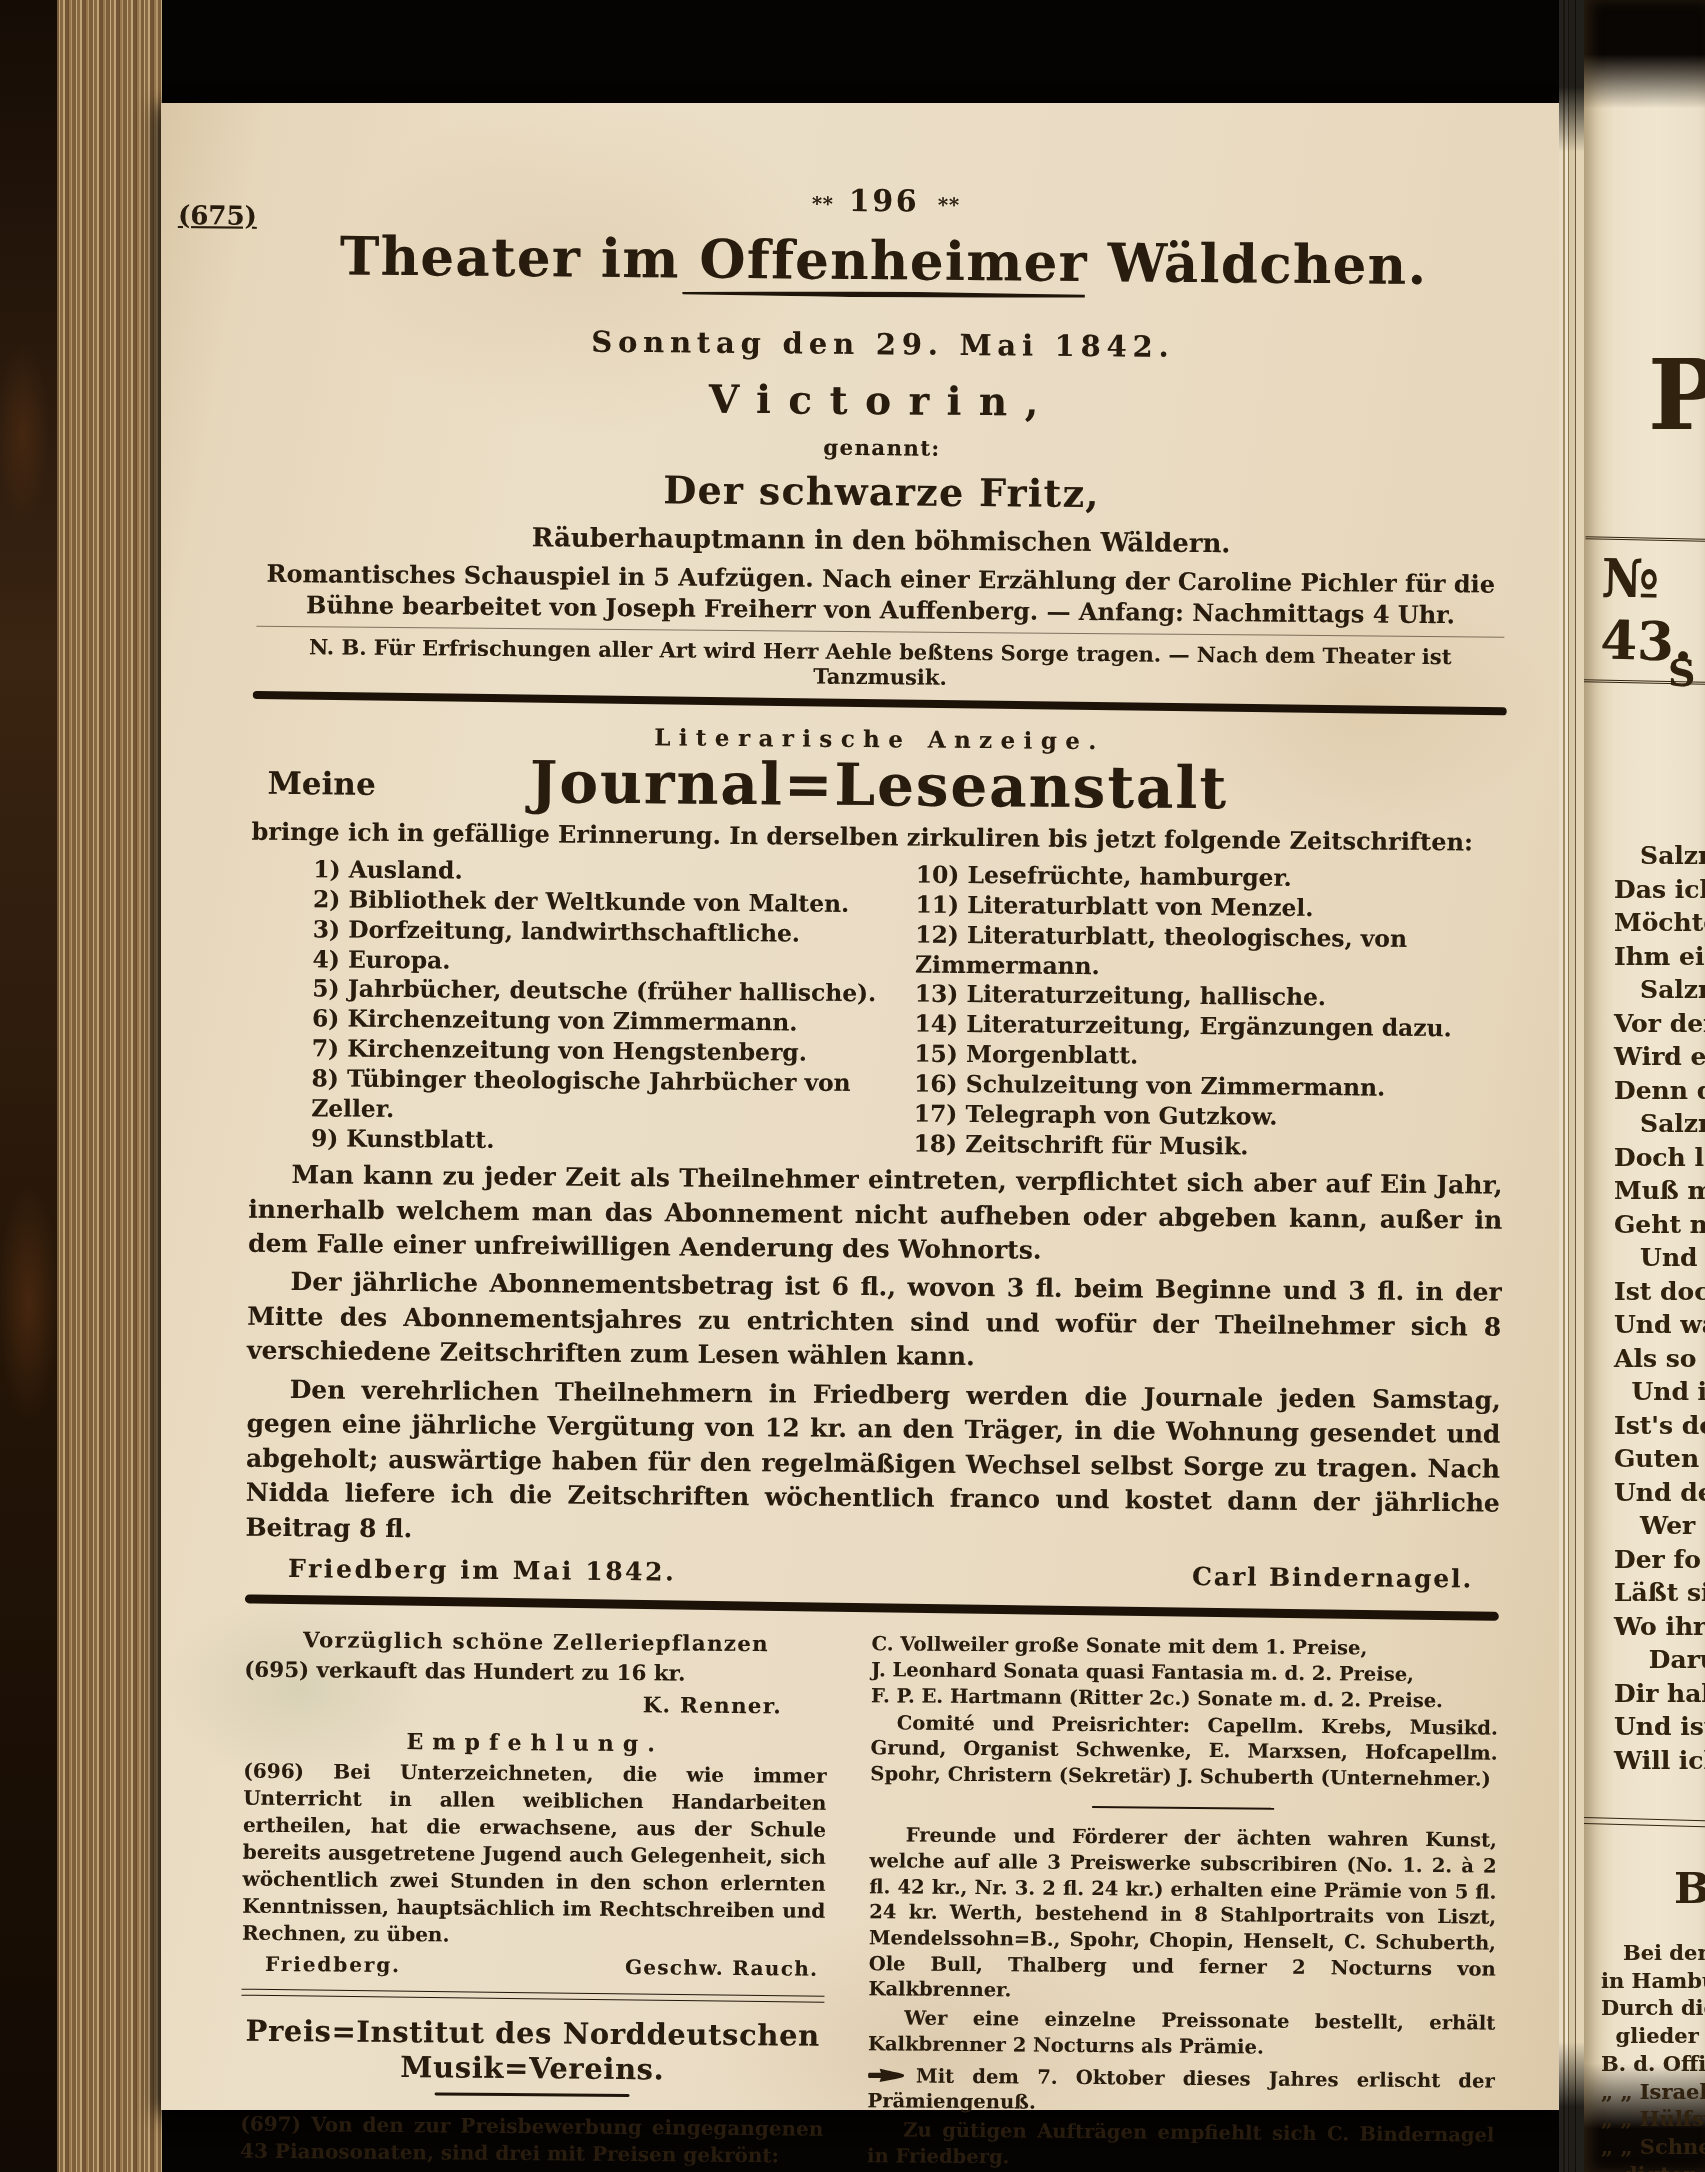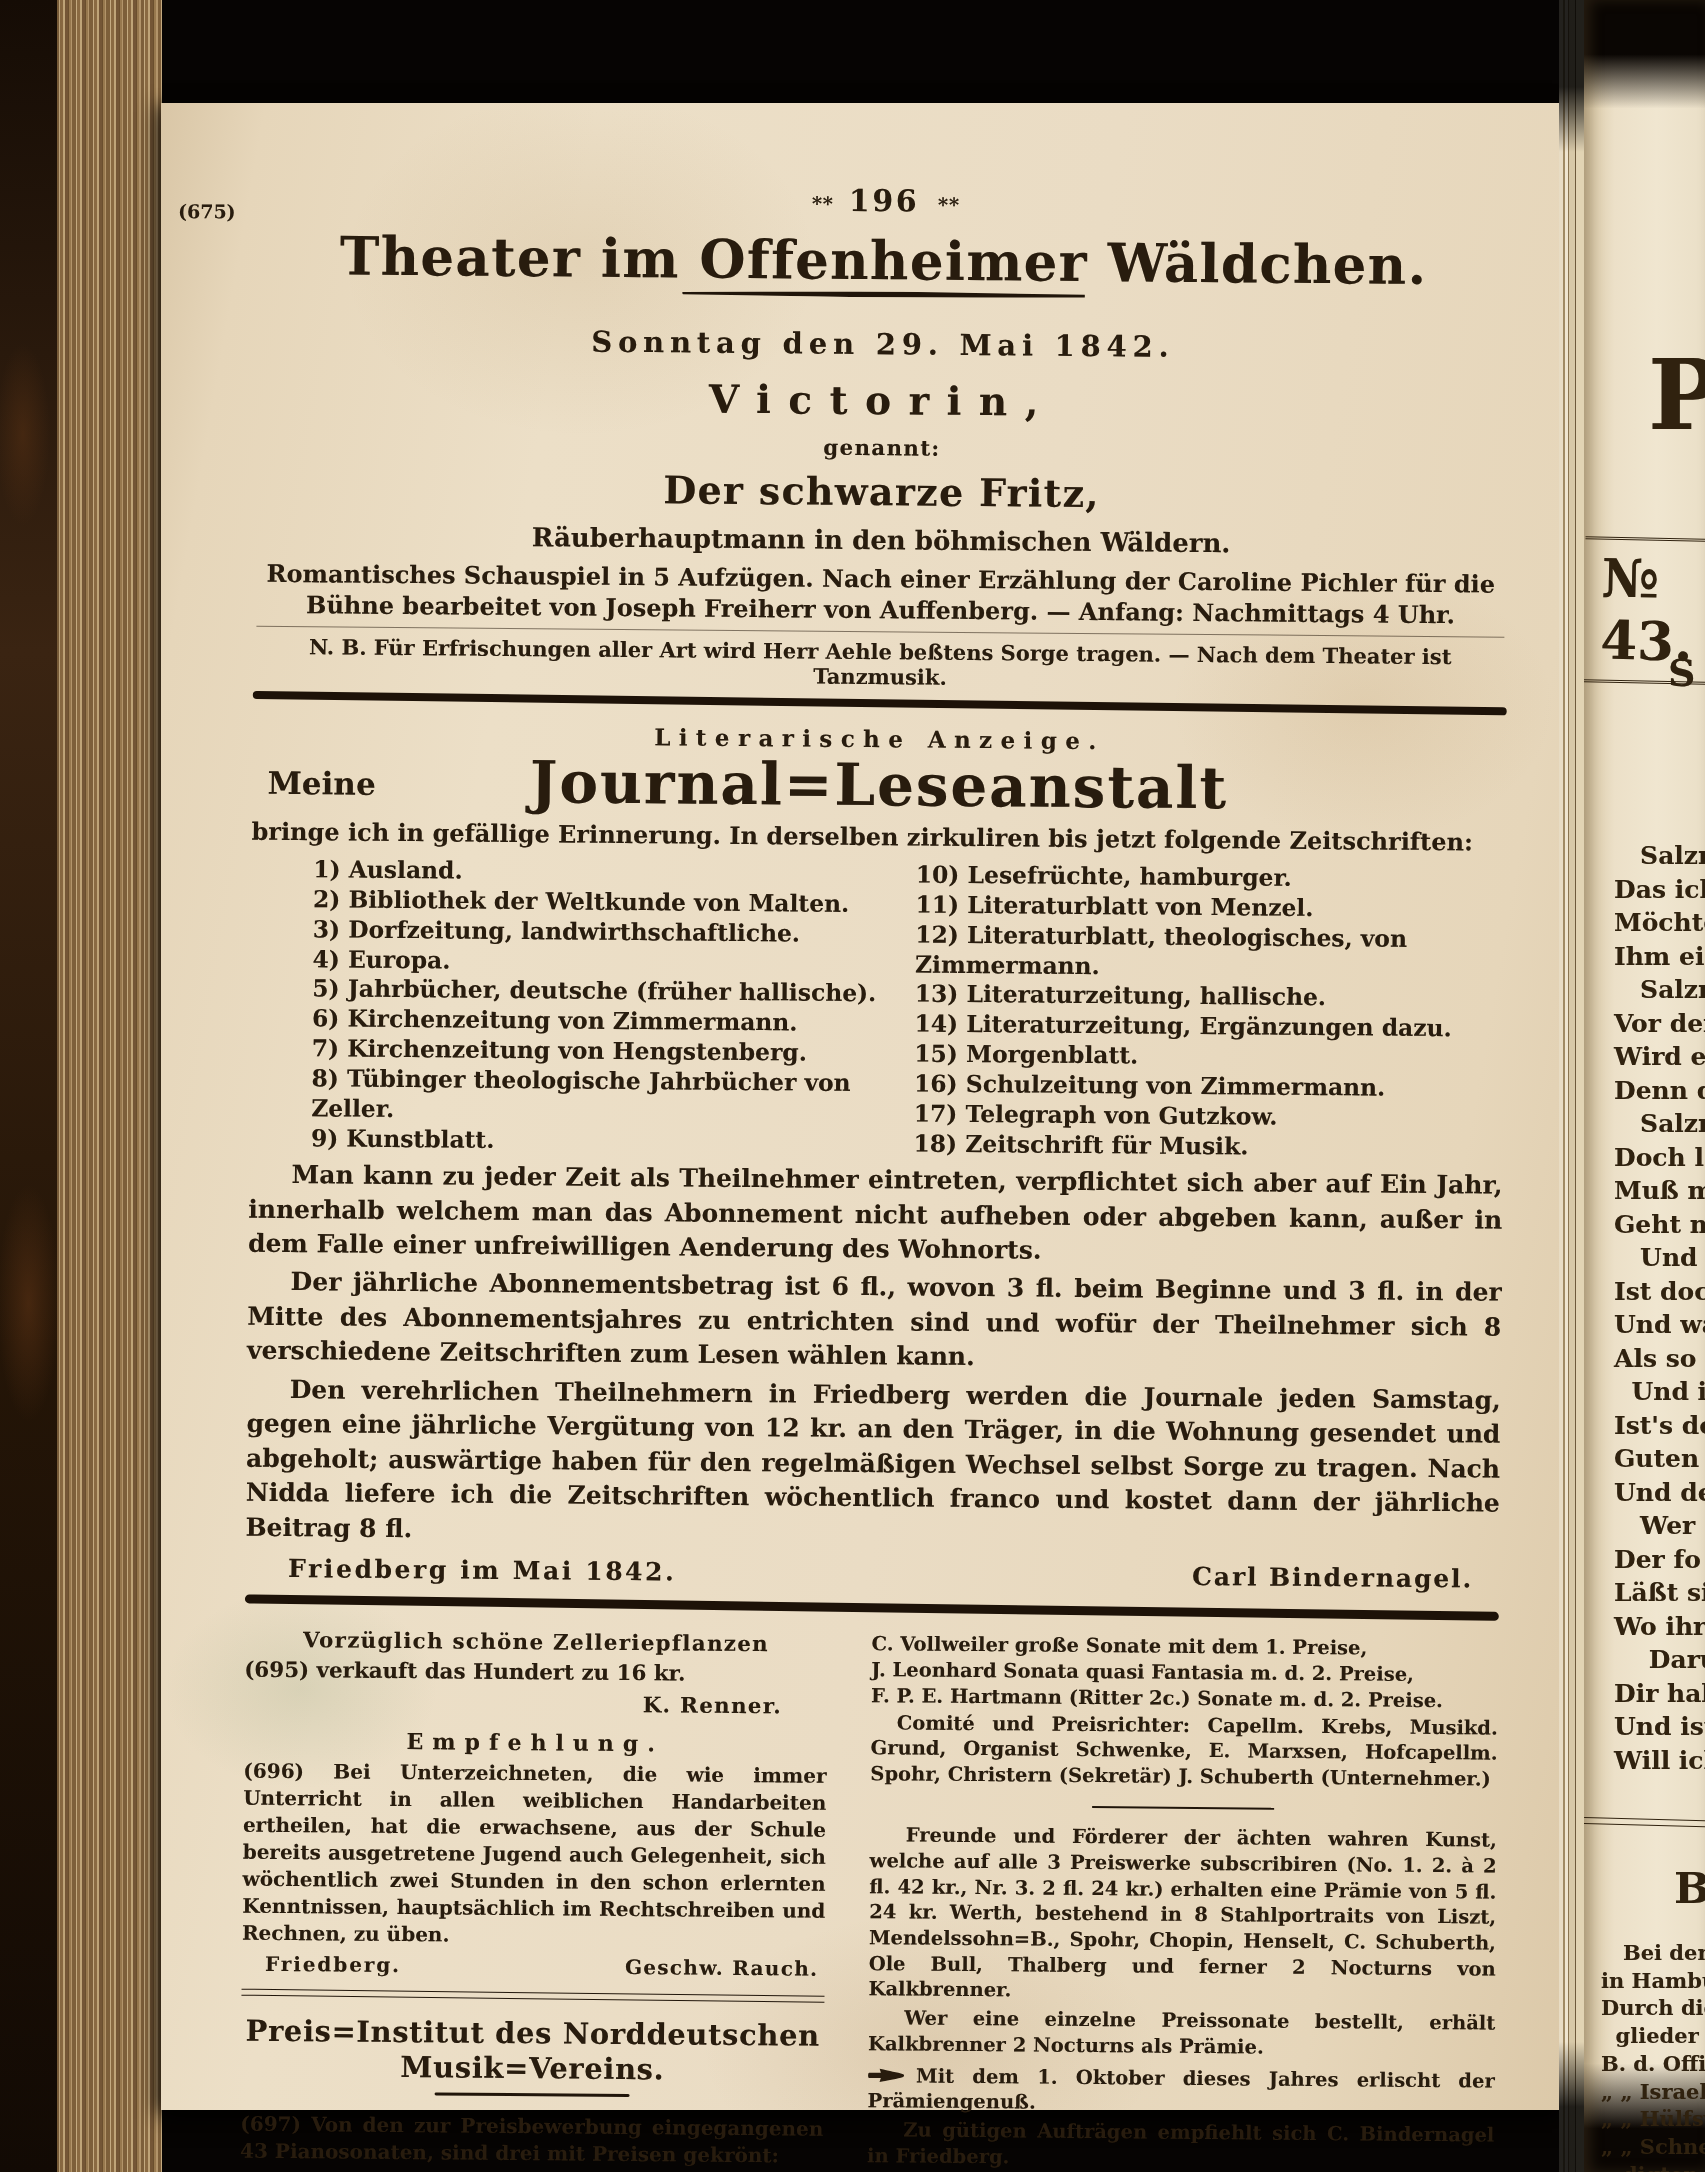--- a/index.html
+++ b/index.html
@@ -40,21 +40,21 @@
   .content{
     position:relative;height:100%;
     padding:83px 47px 0 97px;box-sizing:border-box;
     transform:rotate(0.5deg);transform-origin:50% 0;
     text-shadow:0 0 0.6px rgba(40,28,14,.35);
     font-weight:bold;
   }
   .center{text-align:center;}
   .pageno{font-size:30px;line-height:1;margin-bottom:15.6px;letter-spacing:2.6px;}
   .orn{font-size:19.5px;letter-spacing:-2.6px;vertical-align:3.9px;padding:0 17px;}
-  .ad-no{position:absolute;left:18px;top:103px;font-size:19px;}
+  .ad-no{position:absolute;left:18px;top:103px;font-size:26px;text-decoration:underline;}
   .masthead{font-size:53px;line-height:1.08;letter-spacing:1.3px;}
   .masthead-rule{width:403px;height:5.8px;background:#20150a;margin:2.6px auto 0 auto;border-radius:3.2px;
     clip-path:polygon(0 35%,55% 0,100% 25%,100% 70%,45% 100%,0 75%);}
   .dateline{font-size:29px;letter-spacing:5.8px;margin-top:30px;}
   .victorin{font-size:39px;letter-spacing:17.5px;margin-top:18px;line-height:1.1;}
   .genannt{font-size:21.4px;margin-top:13px;letter-spacing:1.3px;}
   .fritz{font-size:38px;margin-top:10.4px;line-height:1.1;letter-spacing:1.3px;}
   .raeuber{font-size:26px;margin-top:13px;}
   .descr{font-size:24px;line-height:1.28;margin-top:9px;}
   .thin-rule{height:1.3px;background:rgba(40,28,14,.55);margin:5.2px 2.6px 0 2.6px;}
@@ -221,21 +221,21 @@
             <div class="winner">J. Leonhard Sonata quasi Fantasia m. d. 2. Preise,</div>
             <div class="winner">F. P. E. Hartmann (Ritter 2c.) Sonate m. d. 2. Preise.</div>
           </div>
         <div class="comite">Comité und Preisrichter: Capellm. Krebs, Musikd. Grund, Organist Schwenke, E. Marxsen, Hofcapellm. Spohr, Christern (Sekretär) J. Schuberth (Unternehmer.)</div>
         <div class="mid-rule"></div>
         <div class="rp">Freunde und Förderer der ächten wahren Kunst, welche auf alle 3 Preiswerke subscribiren (No. 1. 2. à 2 fl. 42 kr., Nr. 3. 2 fl. 24 kr.) erhalten eine Prämie von 5 fl. 24 kr. Werth, bestehend in 8 Stahlportraits von Liszt, Mendelssohn=B., Spohr, Chopin, Henselt, C. Schuberth, Ole Bull, Thalberg und ferner 2 Nocturns von Kalkbrenner.</div>
         <div class="rp">Wer eine einzelne Preissonate bestellt, erhält Kalkbrenner 2 Nocturns als Prämie.</div>
         <div class="rp-hand">
           <span class="hand-svg"><svg viewBox="0 0 58 26" xmlns="http://www.w3.org/2000/svg">
                 <path d="M2 10 h18 l-2 -6 6 1 c6 2 22 4 30 7 2 1 2 3 0 4 -8 3 -24 5 -30 7 l-6 1 2 -6 H2 c-2 0 -2 -8 0 -8 z"></path>
-              </svg></span><span>Mit dem 1. Oktober dieses Jahres erlischt der Prämiengenuß.</span>
+              </svg></span><span>Mit dem 7. Oktober dieses Jahres erlischt der Prämiengenuß.</span>
         </div>
         <div class="rp">Zu gütigen Aufträgen empfiehlt sich C. Bindernagel in Friedberg.</div>
 
       </div>
     </div>
 
   </div>
 </div>
 
 <div class="gutter"></div>

